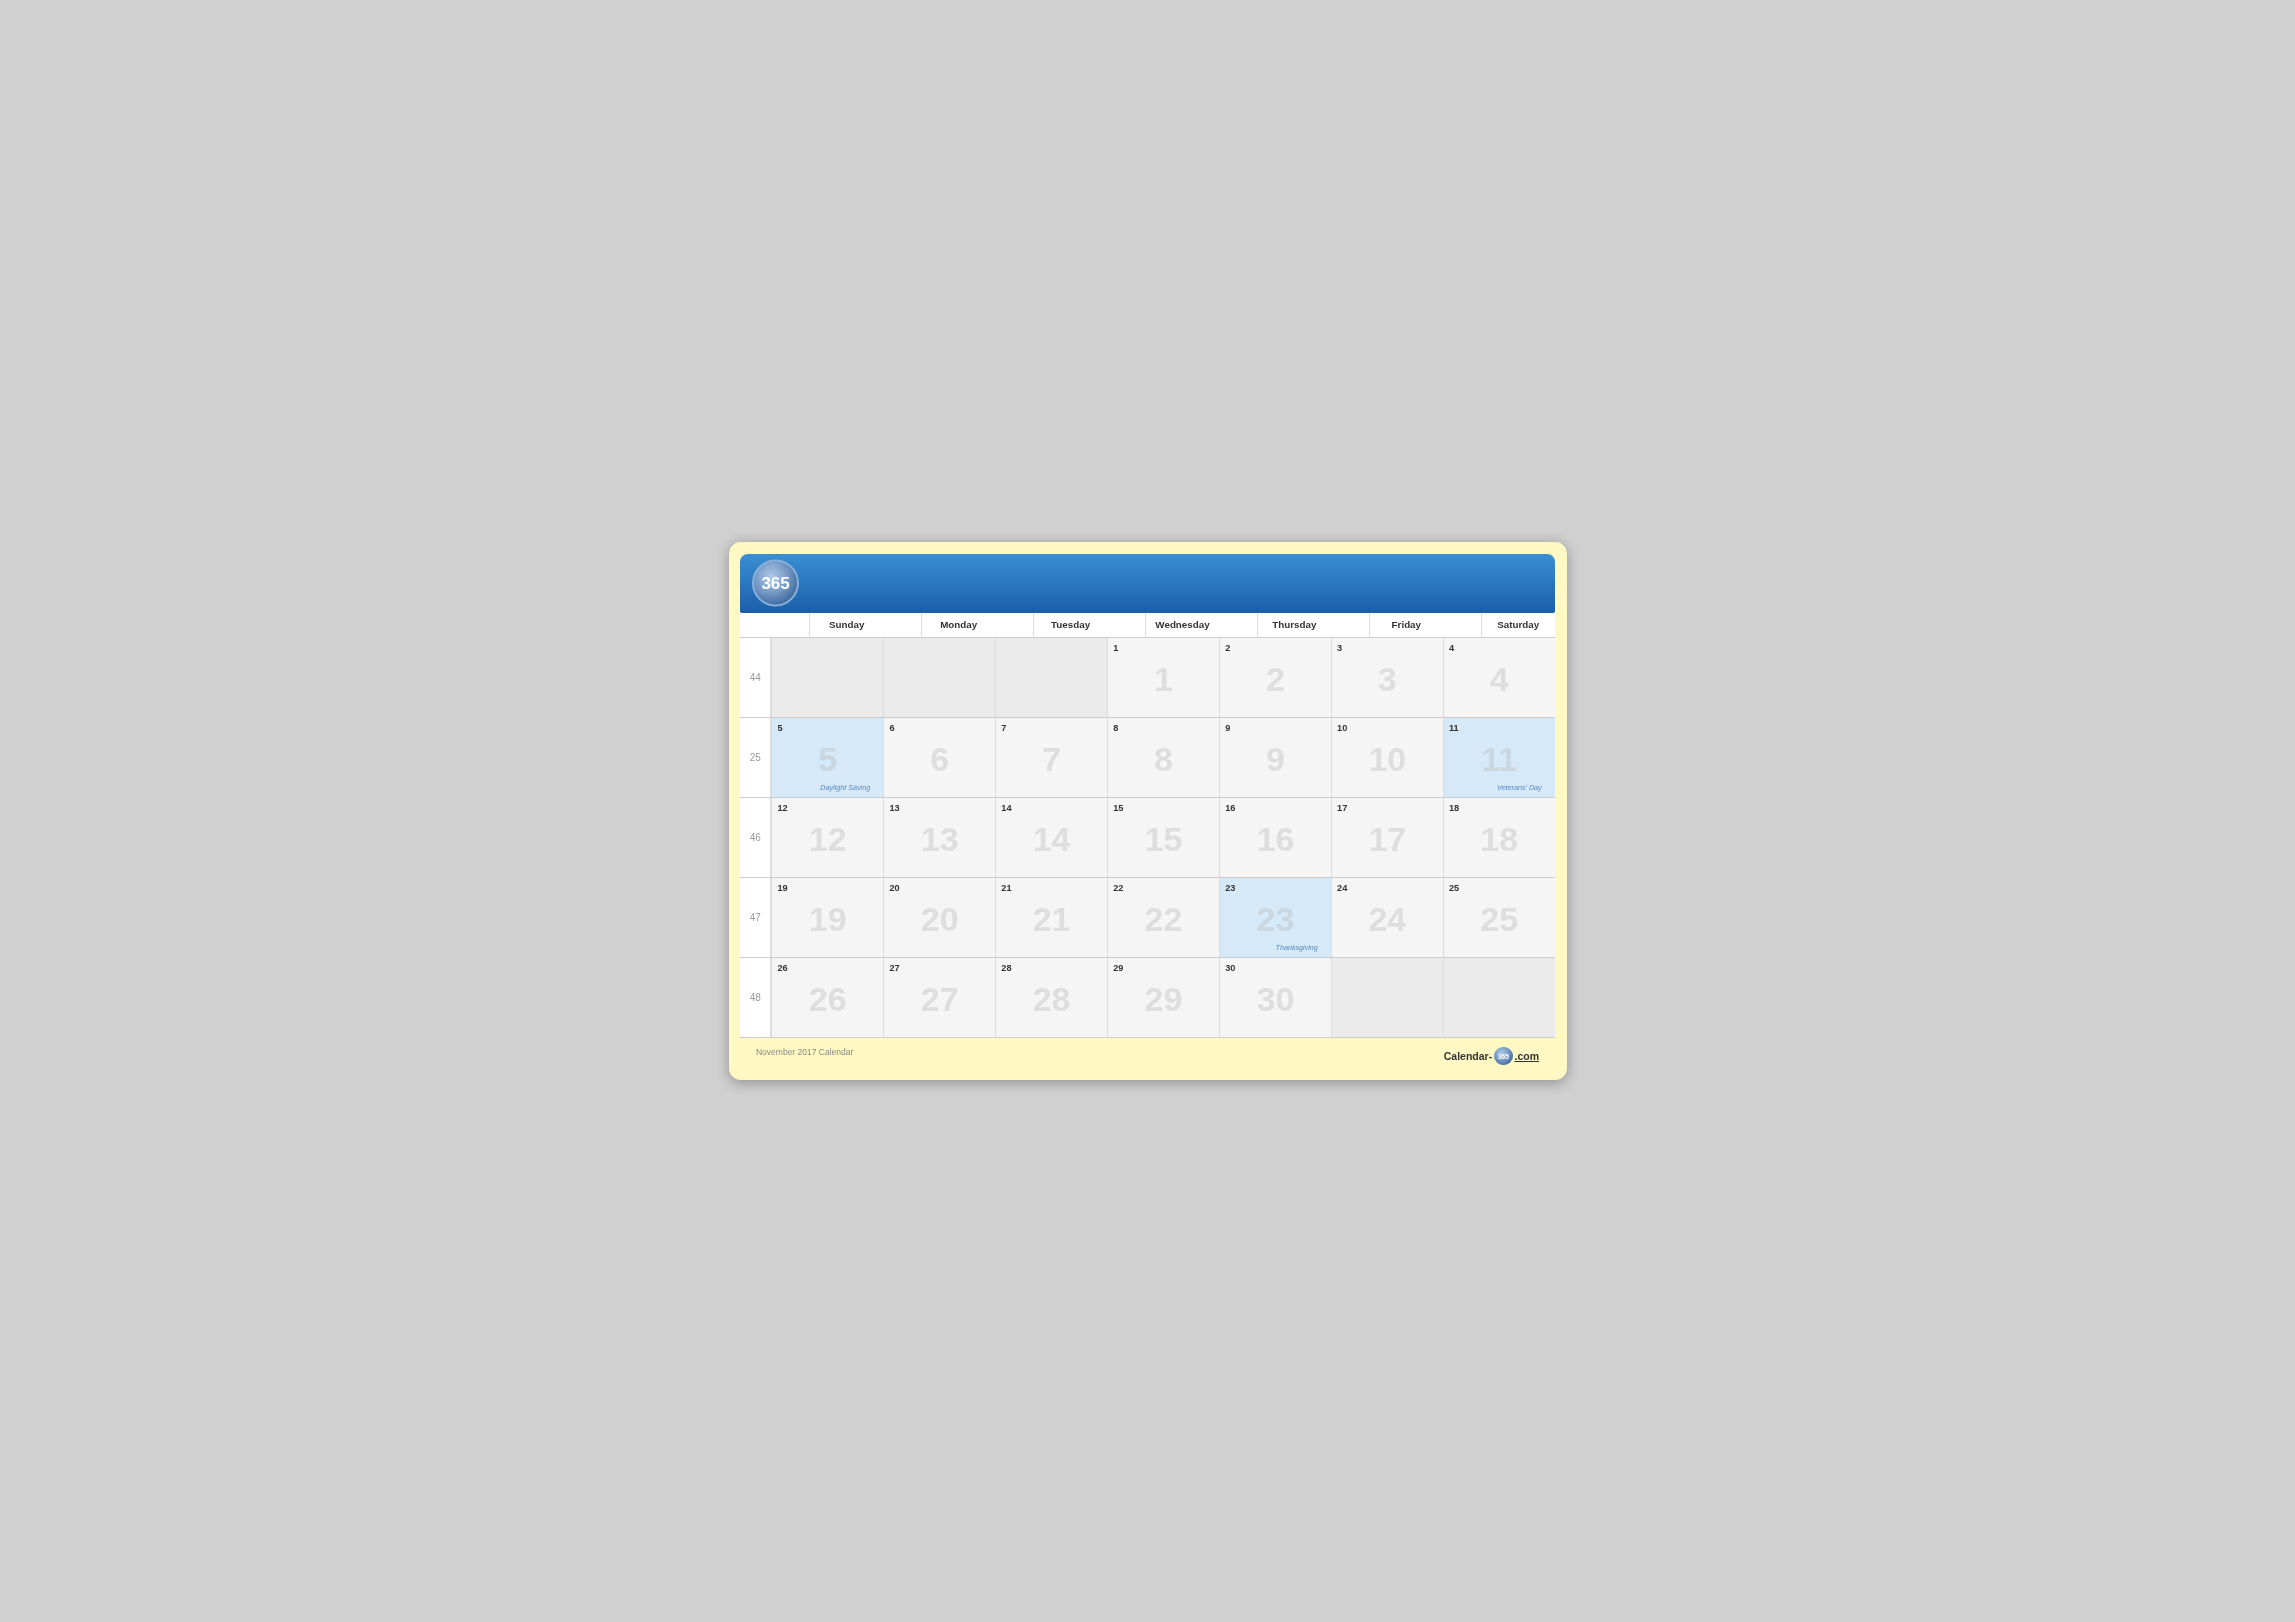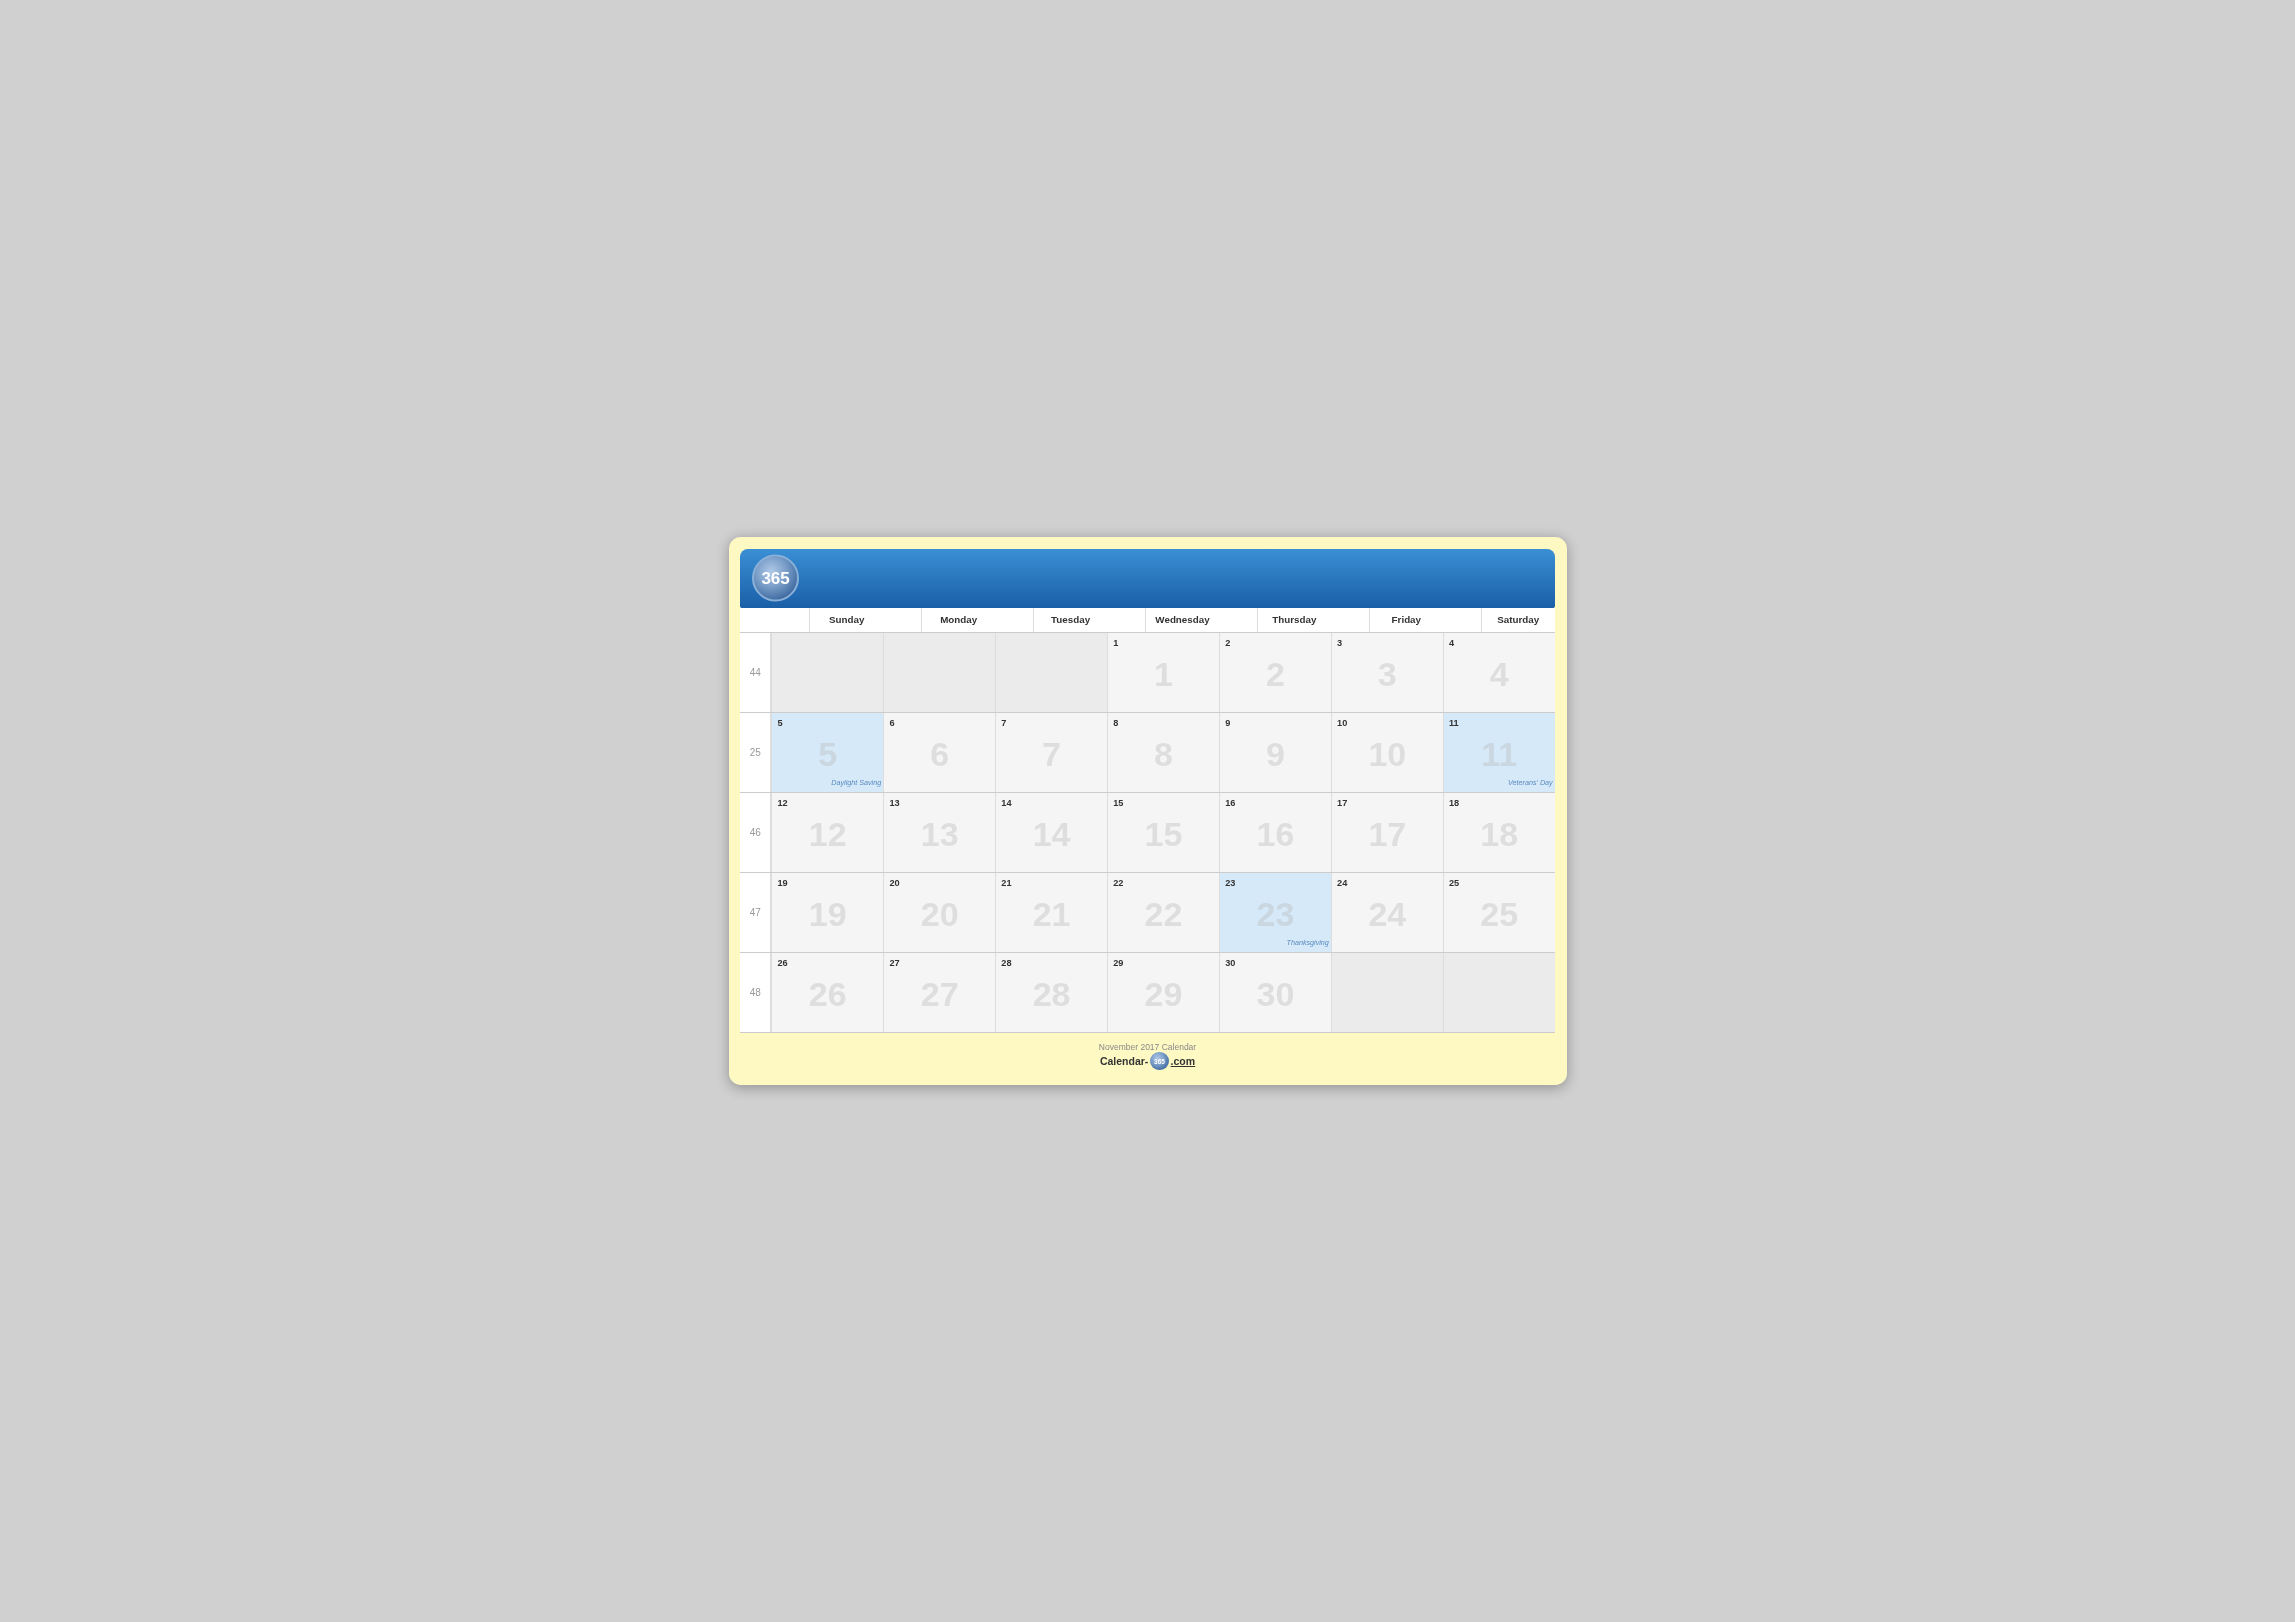--- a/index.html
+++ b/index.html
@@ -145,31 +145,29 @@
       user-select: none;
       white-space: nowrap;
     }
 
     .day-event {
       font-size: 7.2px;
       color: #5a8ac0;
       font-style: italic;
       position: absolute;
       bottom: 5.2px;
-      right: 2px;
+      right: 13px;
       text-align: right;
     }
 
     
     .page-footer {
       display: flex;
       justify-content: space-between;
-      align-items: center;
       padding: 9.2px 15.7px 2.6px;
-      flex-direction: column;
     }
 
     .footer-left {
       font-size: 8.5px;
       color: #888;
     }
 
     .footer-right {
       display: flex;
       align-items: center;

